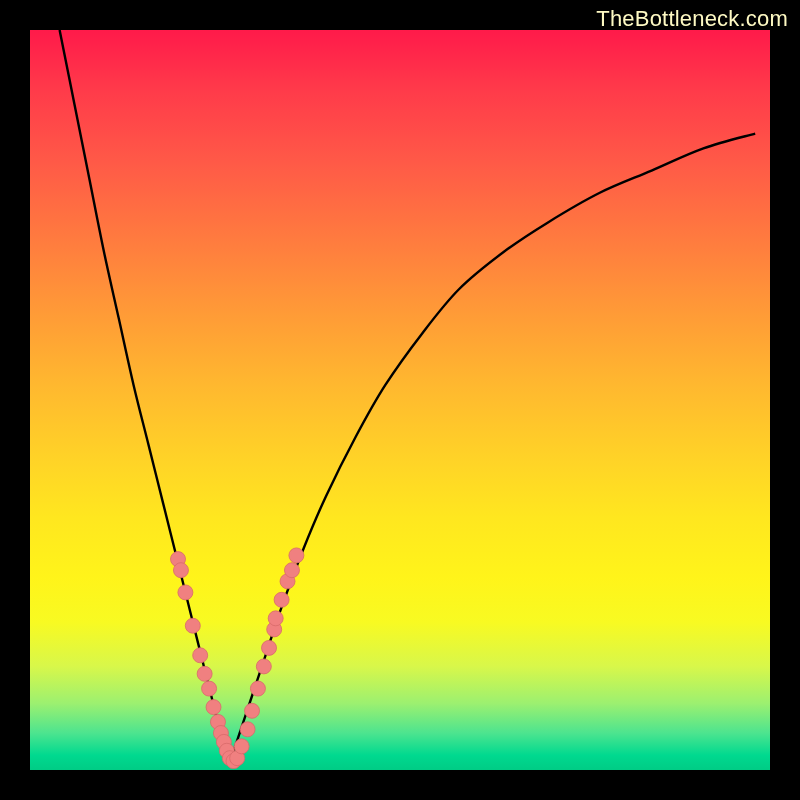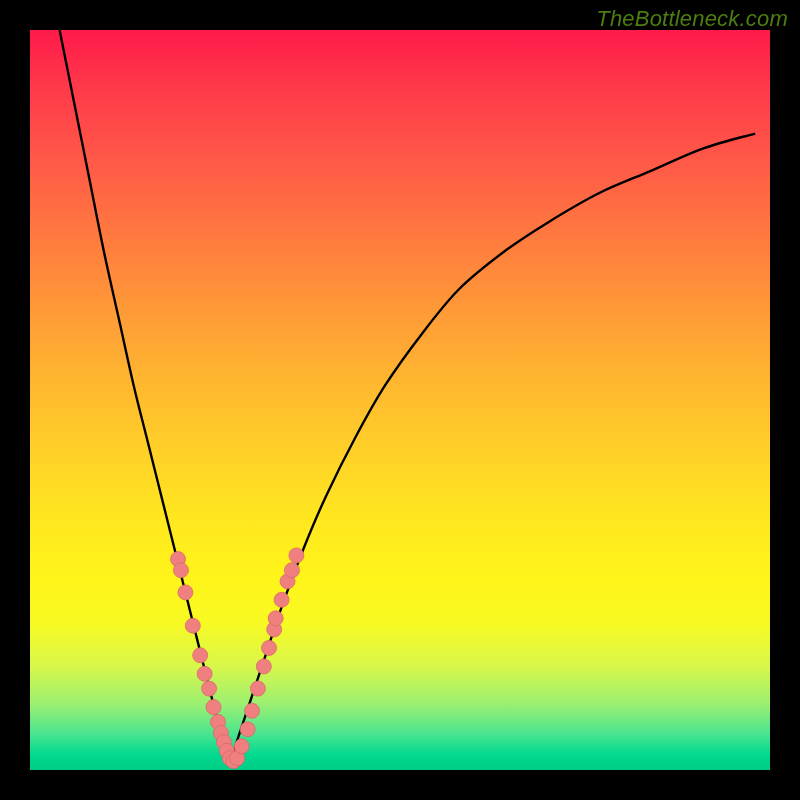--- a/index.html
+++ b/index.html
@@ -49,26 +49,25 @@
       #9cf070 91%,
       #4de48f 95%,
       #00d98f 98%,
       #00cc85 100%
     );
   }
   .watermark {
     position: absolute;
     top: 6px;
     right: 12px;
-    color: #4d7c0f;
+    color: #fef9c3;
     font-size: 22px;
     font-weight: 500;
     letter-spacing: 0.2px;
     user-select: none;
-    font-style: italic;
   }
   svg.curves {
     position: absolute;
     left: 0;
     top: 0;
     width: 100%;
     height: 100%;
   }
 </style>
 </head>

